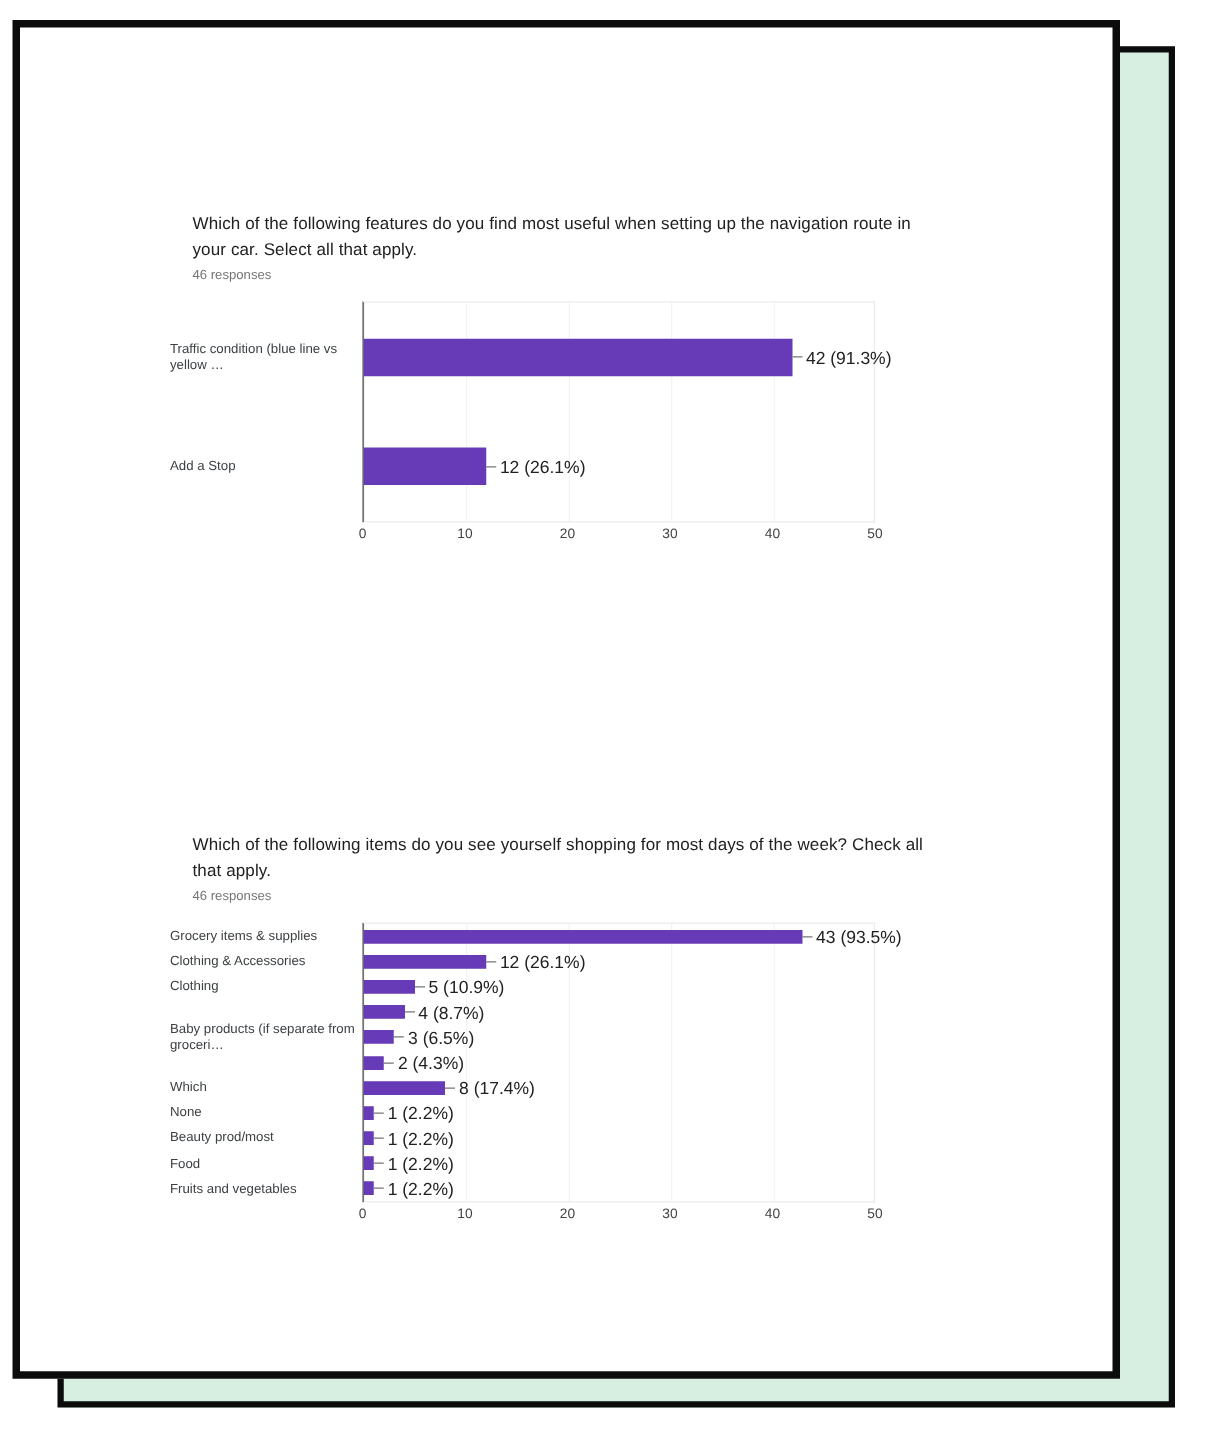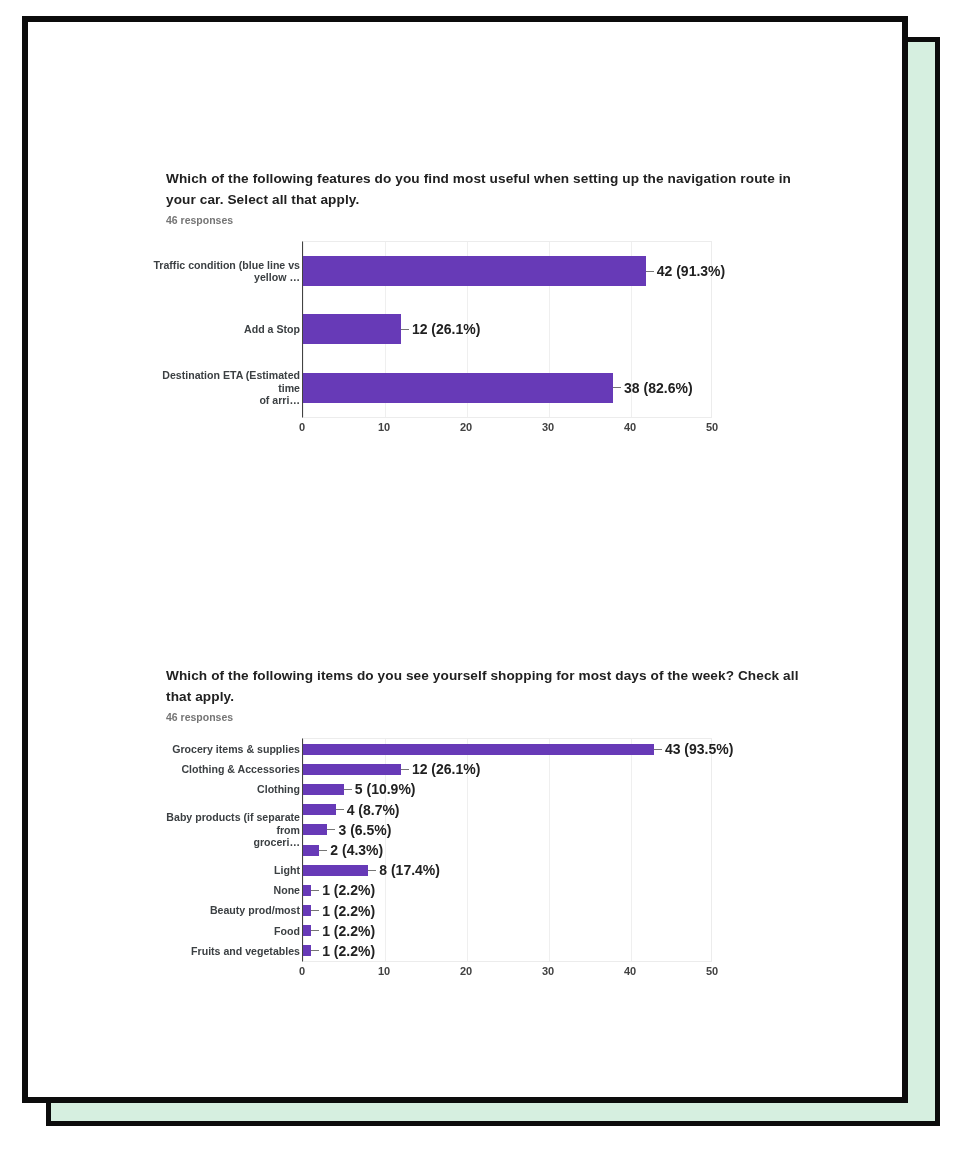--- a/index.html
+++ b/index.html
@@ -2,43 +2,43 @@
 <html><head>
 <meta charset="utf-8">
 <style>
   * { margin:0; padding:0; box-sizing:border-box; }
   html,body { width:966px; height:1158px; background:#ffffff;
     font-family:"Liberation Sans", sans-serif; position:relative; overflow:hidden; }
 
   .backdrop-card { position:absolute; left:46px; top:37px; width:894px; height:1089px;
     background:#d6efe0; border:5px solid #0c0c0c; }
 
-  .doc-page { position:absolute; left:22px; top:16px; width:886px; height:1087px;
-    background:#ffffff; border:6px solid #0c0c0c;font-weight:bold; }
+  .doc-page { position:absolute; left:10px; top:16px; width:886px; height:1087px;
+    background:#ffffff; border:6px solid #0c0c0c; }
 
   .chart-section { position:absolute; left:138px; width:724px; }
   #chart-0 { top:146px; }
   #chart-1 { top:643px; }
 
   .chart-title { font-size:13.6px; line-height:21px; color:#212121;
     white-space:pre-line; letter-spacing:.1px; }
   .chart-responses { font-size:10.5px; line-height:13px; color:#757575; margin-top:4px; }
 
   .plot { position:relative; margin-left:136px; margin-top:14px; width:410px;
     border-left:1px solid #424242;
     border-top:1px solid #ececec; border-right:1px solid #ececec; border-bottom:1px solid #ececec;
     background-image:linear-gradient(to right, #efefef 1px, transparent 1px);
     background-size:82px 100%; }
   #chart-0 .plot { height:177px; }
   #chart-1 .plot { height:224px; }
 
   .rows { display:flex; flex-direction:column; height:100%; }
   .row { flex:1 1 0; display:flex; align-items:center; position:relative; }
   .row-label { position:absolute; right:100%; margin-right:3px; width:152px;
-    text-align:right; font-size:10.6px; line-height:12.5px; color:#3c4043;
+    text-align:left; font-size:10.6px; line-height:12.5px; color:#3c4043;
     white-space:pre-line; }
   .bar { flex:none; }
   #chart-0 .bar { height:30px; }
   #chart-1 .bar { height:11px; }
   .callout { flex:none; width:8px; height:1px; background:#757575; }
   .value-label { margin-left:3px; font-size:14px; color:#212121; white-space:nowrap; }
 
   .ticks { position:relative; margin-left:136px; width:410px; height:15px; margin-top:3px; }
   .tick { position:absolute; top:0; transform:translateX(-50%);
     font-size:11px; color:#424242; }
@@ -64,27 +64,20 @@
     <span class="value-label">42 (91.3%)</span>
   </div>
 
   <div class="row">
     <span class="row-label">Add a Stop</span>
     <div class="bar" style="width: 24%; background: rgb(103, 58, 183);"></div>
     <div class="callout"></div>
     <span class="value-label">12 (26.1%)</span>
   </div>
 
-  <div class="row">
-    <span class="row-label">Destination ETA (Estimated time
-of arri…</span>
-    <div class="bar" style="width: 76%; background: rgb(103, 58, 183);"></div>
-    <div class="callout"></div>
-    <span class="value-label">38 (82.6%)</span>
-  </div>
 
 </div>
     </div>
     <div class="ticks">
   <span class="tick" style="left: 0%;">0</span>
 
   <span class="tick" style="left: 20%;">10</span>
 
   <span class="tick" style="left: 40%;">20</span>
 
@@ -139,21 +132,21 @@
   </div>
 
   <div class="row">
     <span class="row-label"></span>
     <div class="bar" style="width: 4%; background: rgb(103, 58, 183);"></div>
     <div class="callout"></div>
     <span class="value-label">2 (4.3%)</span>
   </div>
 
   <div class="row">
-    <span class="row-label">Light</span>
+    <span class="row-label">Which</span>
     <div class="bar" style="width: 16%; background: rgb(103, 58, 183);"></div>
     <div class="callout"></div>
     <span class="value-label">8 (17.4%)</span>
   </div>
 
   <div class="row">
     <span class="row-label">None</span>
     <div class="bar" style="width: 2%; background: rgb(103, 58, 183);"></div>
     <div class="callout"></div>
     <span class="value-label">1 (2.2%)</span>

